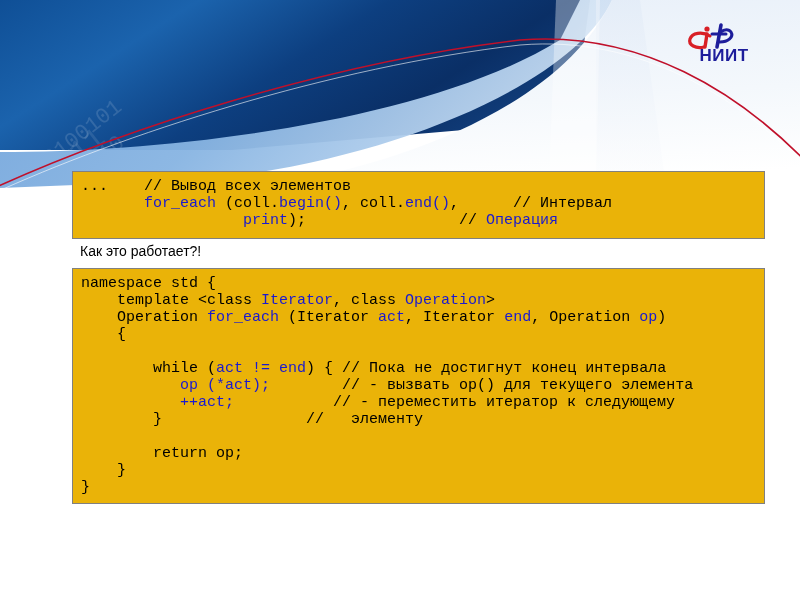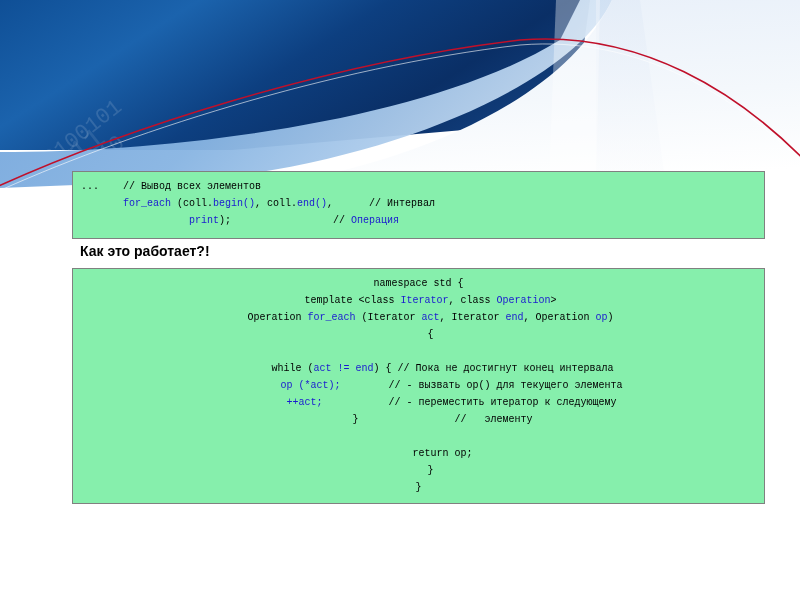--- a/index.html
+++ b/index.html
@@ -58,45 +58,45 @@
     font-family: "Liberation Sans", sans-serif;
     font-size: 23px;
     font-weight: bold;
     line-height: 30px;
   }
   #title .t-line { display: block; white-space: pre; }
 
   
   .codebox {
     position: absolute;
-    background: #86efac;
+    background: #eab308;
     border: 1px solid #808080;
     box-sizing: border-box;
     font-family: "Liberation Mono", "DejaVu Sans Mono", monospace;
-    font-size: 10px;
+    font-size: 15px;
     line-height: 17px;
     color: #000000;
     white-space: pre;
     padding: 6px 8px 7px 8px;
     overflow: hidden;
   }
   #codebox-top   { left: 72px; top: 171px; width: 693px; height: 68px; }
-  #codebox-main  { left: 72px; top: 268px; width: 693px; height: 236px; text-align: center; }
+  #codebox-main  { left: 72px; top: 268px; width: 693px; height: 236px; }
 
   .code-line { white-space: pre; }
   .kw  { color: #1a1ad0; }   
   .bk  { color: #000000; }   
 
   
   #caption {
     position: absolute;
     left: 80px; top: 243px;
     font-family: "Liberation Sans", sans-serif;
     font-size: 14px;
-    font-weight: bold;
+    font-weight: normal;
     color: #000000;
     white-space: pre;
   }
 </style>
 </head>
 <body>
 
 <div id="slide">
 
   <div id="banner-layer">
@@ -163,20 +163,38 @@
       <path d="M556,0 L600,0 L596,200 L548,200 Z" fill="#ffffff" opacity="0.35"></path>
 
       <path d="M-10,190 C120,130 330,62 520,40
                C640,30 740,92 812,168" fill="none" stroke="#c0102a" stroke-width="1.6"></path>
 
       <path d="M-10,195 C120,135 330,67 520,45
                C640,35 740,97 812,173" fill="none" stroke="#ffffff" stroke-width="1" opacity="0.6"></path>
     </svg>
   </div>
 
+  <div id="logo">
+    <div id="logo-mark">
+      <svg width="96" height="30" viewBox="0 0 96 30" xmlns="http://www.w3.org/2000/svg">
+
+        <path d="M34,14 C26,9 16,11 14,17 C12,23 20,27 28,25" fill="none" stroke="#d81f26" stroke-width="3.2" stroke-linecap="round"></path>
+
+        <circle cx="31" cy="7" r="2.6" fill="#d81f26"></circle>
+
+        <path d="M31,12 L29,25" stroke="#d81f26" stroke-width="3.4" stroke-linecap="round"></path>
+
+        <path d="M45,3 L41,25" stroke="#1d1d9b" stroke-width="3.6" stroke-linecap="round"></path>
+        <path d="M36,12 L50,12" stroke="#1d1d9b" stroke-width="3" stroke-linecap="round"></path>
+
+        <path d="M44,20 C52,20 58,15 55,10 C53,7 48,7 45,10" fill="none" stroke="#1d1d9b" stroke-width="3" stroke-linecap="round"></path>
+      </svg>
+    </div>
+    <div id="logo-text">НИИТ</div>
+  </div>
 
   <div id="title">
   </div>
 
   <div id="codebox-top" class="codebox"><div class="code-line"><span class="bk">...    </span><span class="bk">// Вывод всех элементов</span></div><div class="code-line"><span class="bk">       </span><span class="kw">for_each</span><span class="bk"> (coll.</span><span class="kw">begin()</span><span class="bk">, coll.</span><span class="kw">end()</span><span class="bk">,      </span><span class="bk">// Интервал</span></div><div class="code-line"><span class="bk">                  </span><span class="kw">print</span><span class="bk">);</span><span class="bk">                 </span><span class="bk">// </span><span class="kw">Операция</span></div></div>
 
   <div id="caption">Как это работает?!</div>
 
   <div id="codebox-main" class="codebox"><div class="code-line"><span class="bk">namespace std {</span></div><div class="code-line"><span class="bk">    template &lt;class </span><span class="kw">Iterator</span><span class="bk">, class </span><span class="kw">Operation</span><span class="bk">&gt;</span></div><div class="code-line"><span class="bk">    Operation </span><span class="kw">for_each</span><span class="bk"> (Iterator </span><span class="kw">act</span><span class="bk">, Iterator </span><span class="kw">end</span><span class="bk">, Operation </span><span class="kw">op</span><span class="bk">)</span></div><div class="code-line"><span class="bk">    {</span></div><div class="code-line">&nbsp;</div><div class="code-line"><span class="bk">        while (</span><span class="kw">act</span><span class="bk"> </span><span class="kw">!=</span><span class="bk"> </span><span class="kw">end</span><span class="bk">) { // Пока не достигнут конец интервала</span></div><div class="code-line"><span class="bk">           </span><span class="kw">op</span><span class="bk"> </span><span class="kw">(*act);</span><span class="bk">        // - вызвать op() для текущего элемента</span></div><div class="code-line"><span class="bk">           </span><span class="kw">++act;</span><span class="bk">           // - переместить итератор к следующему</span></div><div class="code-line"><span class="bk">        }                //   элементу</span></div><div class="code-line">&nbsp;</div><div class="code-line"><span class="bk">        return op;</span></div><div class="code-line"><span class="bk">    }</span></div><div class="code-line"><span class="bk">}</span></div></div>
 

